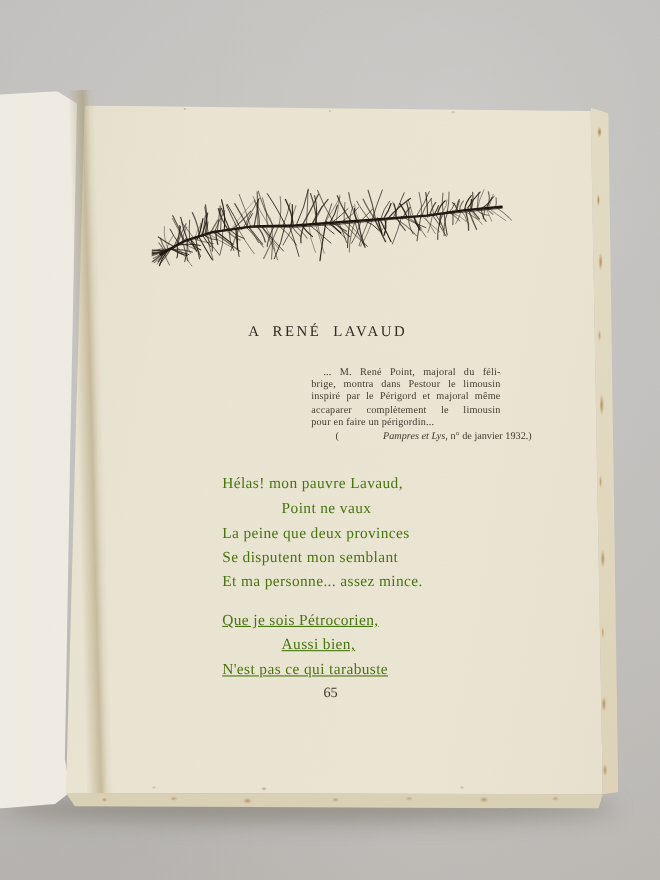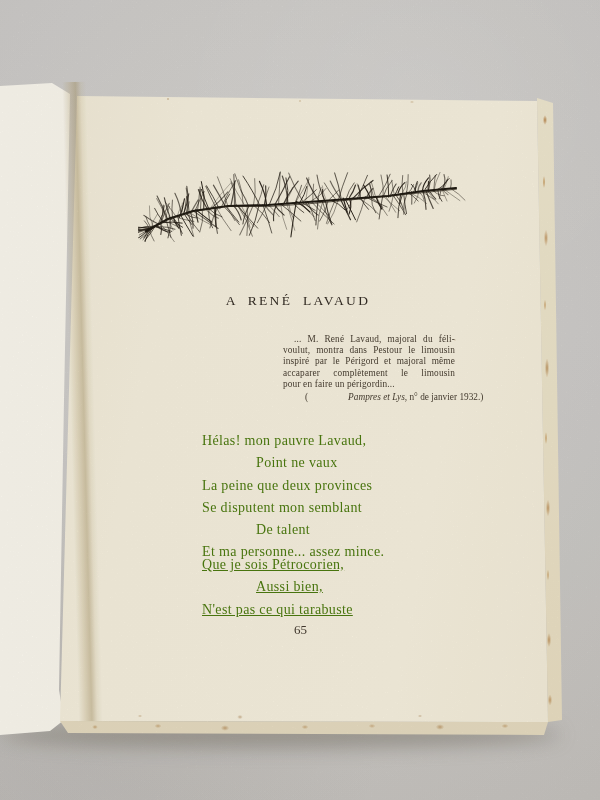--- a/index.html
+++ b/index.html
@@ -356,35 +356,34 @@
         <path d="M16.3,66.5 Q11.6,68.5 8.0,72.5" stroke="#261f16" stroke-width="1.00" fill="none" opacity="0.88" stroke-linecap="round"></path>
         <path d="M12.4,68.6 Q7.3,75.3 2.2,79.0" stroke="#261f16" stroke-width="0.69" fill="none" opacity="0.93" stroke-linecap="round"></path>
         <path d="M8,71 L30,59 L55,51 L90,46 L130,45 L170,42 L210,39 L250,36 L285,31 L318,28" stroke="#1f1a12" stroke-width="2.2" fill="none" opacity="1" stroke-linecap="round"></path>
         <path d="M8.964411122724414,71.85654885089025 L29.055782127194107,59.69506966788322 L54.17189527489245,51.8025435549207 L89.30462044244632,46.125357777345926 L129.83439455972984,46.58347915112972 L169.1686606258154,43.892752257175744 L210.777218145784,40.13934893999249 L249.1667709108442,36.06142542837188 L284.5864686258137,32.69917049957439 L318.49305759975687,29.19038197910413" stroke="#2a2318" stroke-width="0.9" fill="none" opacity="0.8" stroke-linecap="round"></path>
       </svg>
   </div>
 
   <div class="abs title">A RENÉ LAVAUD</div>
 
   <div class="abs epi">
-    <div class="jl first">... M. René Lavaud, majoral du féli-</div>
-    <div class="jl">voulut, montra dans Pestour le limousin</div>
+    <div class="jl first">... M. René Point, majoral du féli-</div>
+    <div class="jl">brige, montra dans Pestour le limousin</div>
     <div class="jl">inspiré par le Périgord et majoral même</div>
     <div class="jl">accaparer complètement le limousin</div>
     <div>pour en faire un périgordin...</div>
   </div>
 
   <div class="abs cite"><span>(</span><span class="it">Pampres et Lys</span><span>, n° de janvier 1932.)</span></div>
 
   <div class="abs stanza s1">
     <div class="pl">Hélas! mon pauvre Lavaud,</div>
     <div class="pl ind">Point ne vaux</div>
     <div class="pl">La peine que deux provinces</div>
     <div class="pl">Se disputent mon semblant</div>
-    <div class="pl ind">De talent</div>
     <div class="pl">Et ma personne... assez mince.</div>
   </div>
 
   <div class="abs stanza s2">
     <div class="pl">Que je sois Pétrocorien,</div>
     <div class="pl ind">Aussi bien,</div>
     <div class="pl">N'est pas ce qui tarabuste</div>
   </div>
 
   <div class="abs pageno">65</div>

